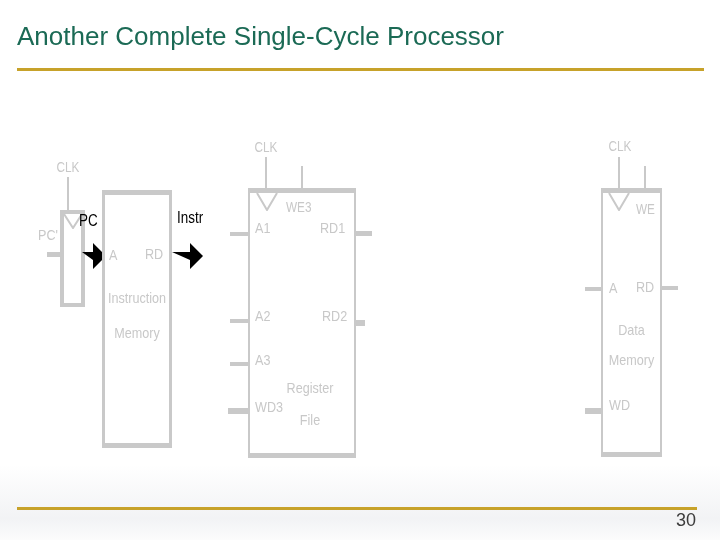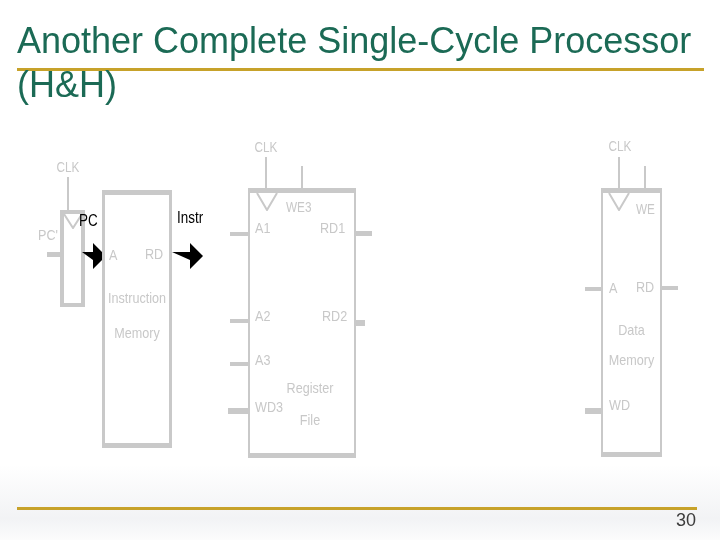--- a/index.html
+++ b/index.html
@@ -5,21 +5,21 @@
   html,body{margin:0;padding:0;}
   .slide{
     position:relative;
     width:720px;height:540px;
     background:linear-gradient(180deg,#ffffff 0%,#ffffff 86%,#f2f3f5 96%,#fcfcfc 100%);
     overflow:hidden;
     font-family:"Liberation Sans",sans-serif;
   }
   .title-line{
     position:absolute;left:17px;
-    font-size:36px;line-height:1;letter-spacing:0px;
+    font-size:26px;line-height:1;letter-spacing:0px;
     color:#1B6A55;white-space:nowrap;z-index:3;
   }
   .gold-rule{position:absolute;background:#C7A22A;z-index:2;}
   .page-number{
     position:absolute;left:660px;top:510px;width:36px;
     text-align:right;font-size:18px;color:#3C3C3C;z-index:3;
   }
   
   .gbox{position:absolute;background:#ffffff;border:3px solid #C9C9C9;box-sizing:border-box;}
   .wire{position:absolute;background:#C9C9C9;}
@@ -32,21 +32,20 @@
   .lbl.black{color:#000000;font-size:16px;}
   .icon{position:absolute;}
 </style>
 </head>
 <body>
 
 <div class="slide">
 
   <div class="title-line" style="top:23px;">Another Complete Single-Cycle Processor</div>
   <div class="gold-rule" style="left:17px;top:68px;width:687px;height:3px;"></div>
-  <div class="title-line" style="top:67px;">(H&amp;H)</div>
 
   <div>
     <div class="lbl ctr sm" style="left:48px;top:160px;width:40px;">CLK</div>
     <div class="wire" style="left:67px;top:177px;width:2px;height:33px;"></div>
     <div class="lbl" style="left:38px;top:227px;">PC'</div>
     <div class="wire" style="left:47px;top:252px;width:13px;height:5px;"></div>
     <div class="gbox" style="left:60px;top:210px;width:25px;height:97px;border-width:4px;"></div>
     <svg class="icon" style="left:63px;top:214px;" width="20" height="15" viewBox="0 0 20 15">
       <path d="M1 0 L10 14 L19 0" fill="none" stroke="#C9C9C9" stroke-width="2"></path>
     </svg>

